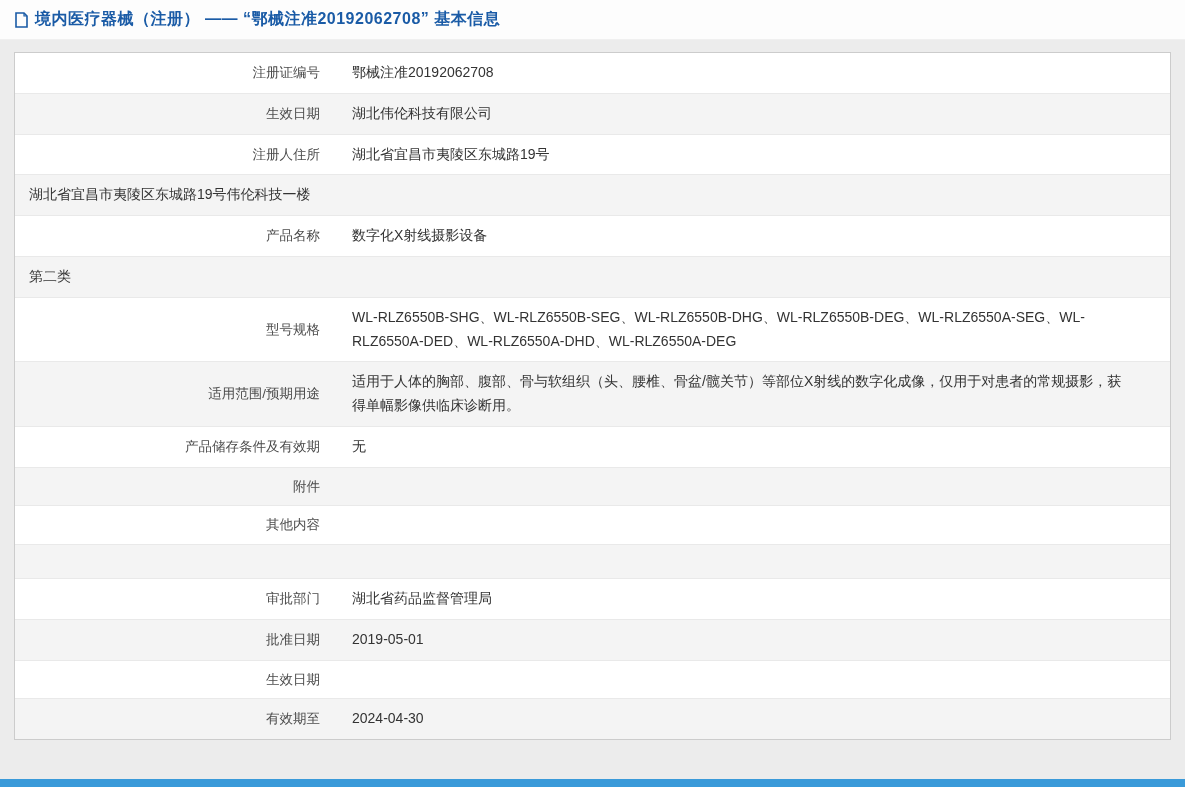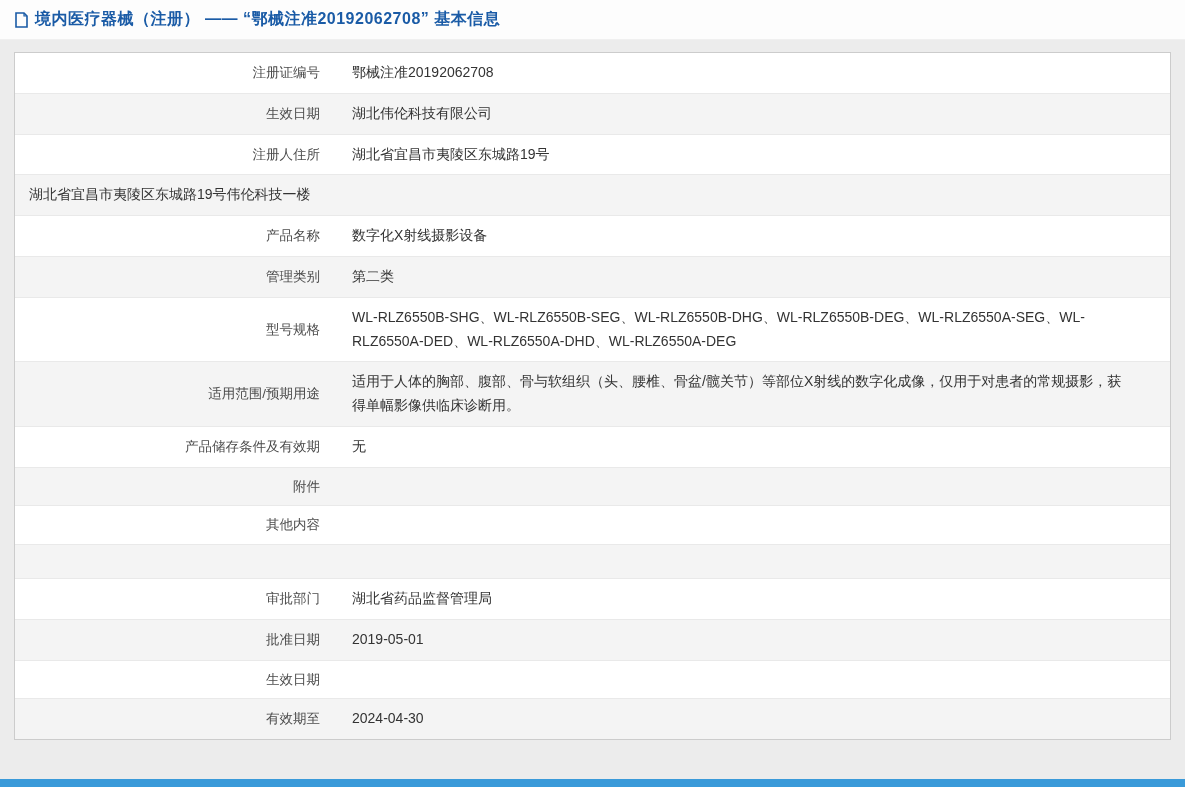--- a/index.html
+++ b/index.html
@@ -96,21 +96,20 @@
         <div class="cell value">湖北省宜昌市夷陵区东城路19号</div>
       </div>
       <div class="row">
         <div class="cell value">湖北省宜昌市夷陵区东城路19号伟伦科技一楼</div>
       </div>
       <div class="row">
         <div class="cell label">产品名称</div>
         <div class="cell value">数字化X射线摄影设备</div>
       </div>
       <div class="row">
-        <div class="cell label">管理类别</div>
         <div class="cell value">第二类</div>
       </div>
       <div class="row">
         <div class="cell label">型号规格</div>
         <div class="cell value">WL-RLZ6550B-SHG、WL-RLZ6550B-SEG、WL-RLZ6550B-DHG、WL-RLZ6550B-DEG、WL-RLZ6550A-SEG、WL-RLZ6550A-DED、WL-RLZ6550A-DHD、WL-RLZ6550A-DEG</div>
       </div>
       <div class="row">
         <div class="cell label">适用范围/预期用途</div>
         <div class="cell value">适用于人体的胸部、腹部、骨与软组织（头、腰椎、骨盆/髋关节）等部位X射线的数字化成像，仅用于对患者的常规摄影，获得单幅影像供临床诊断用。</div>
       </div>

